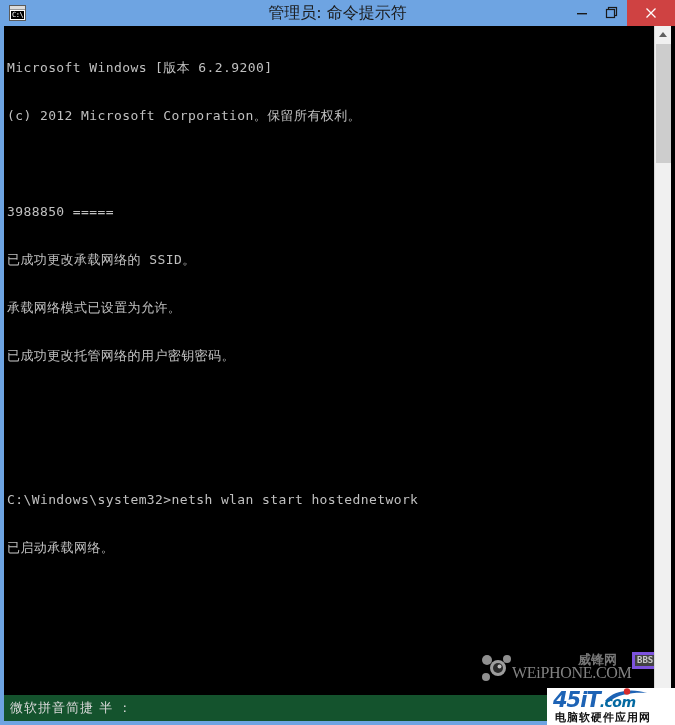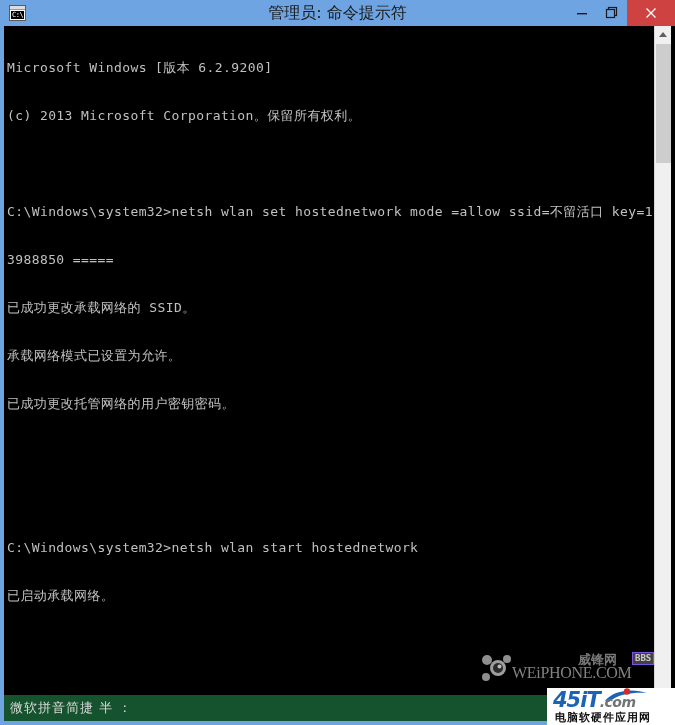--- a/index.html
+++ b/index.html
@@ -208,21 +208,21 @@
   }
   #wm-weiphone .bbs {
     position: absolute;
     left: 152px; top: 2px;
     color: #e0e0e0;
     background: #4a4a4a;
     font-family: "DejaVu Sans Mono", monospace;
     font-size: 9px;
     font-weight: bold;
     padding: 1px 2px;
-    border: 1px solid #8b5cf6;
+    border: 3px solid #8b5cf6;
     line-height: 9px;
     opacity: 0.9;
   }
 
   #wm-45it {
     position: absolute;
     left: 547px;
     top: 688px;
     width: 128px;
     height: 37px;
@@ -234,21 +234,21 @@
     left: 6px; top: 1px;
     font-family: "DejaVu Sans", sans-serif;
     font-weight: bold;
     font-style: italic;
     font-size: 21px;
     color: #1d63b5;
     letter-spacing: -1px;
     line-height: 23px;
   }
   #wm-45it .logo .dotcom {
-    color: #737373;
+    color: #0369a1;
     font-size: 14px;
     font-style: italic;
     letter-spacing: -0.5px;
   }
   #wm-45it .swoosh {
     position: absolute;
     left: 56px; top: 0px;
     width: 46px; height: 16px;
   }
   #wm-45it .sub {
@@ -289,23 +289,22 @@
         <svg width="14" height="14" viewBox="0 0 14 14">
           <path d="M2.5 2.5 L11.5 11.5 M11.5 2.5 L2.5 11.5" stroke="#ffffff" stroke-width="1.3"></path>
         </svg>
       </div>
     </div>
   </div>
 
   <div id="console-area">
     <div id="console-text">
       <div class="ln">Microsoft Windows [版本 6.2.9200]</div>
-      <div class="ln">(c) 2013 Microsoft Corporation。保留所有权利。</div>
-      <div class="ln"></div>
-      <div class="ln">C:\Windows\system32&gt;netsh wlan set hostednetwork mode =allow ssid=不留活口 key=1</div>
+      <div class="ln">(c) 2012 Microsoft Corporation。保留所有权利。</div>
+      <div class="ln"></div>
       <div class="ln">3988850 =====</div>
       <div class="ln">已成功更改承载网络的 SSID。</div>
       <div class="ln">承载网络模式已设置为允许。</div>
       <div class="ln">已成功更改托管网络的用户密钥密码。</div>
       <div class="ln"></div>
       <div class="ln"></div>
       <div class="ln">C:\Windows\system32&gt;netsh wlan start hostednetwork</div>
       <div class="ln">已启动承载网络。</div>
       <div class="ln"></div>
       <div class="ln"></div>

